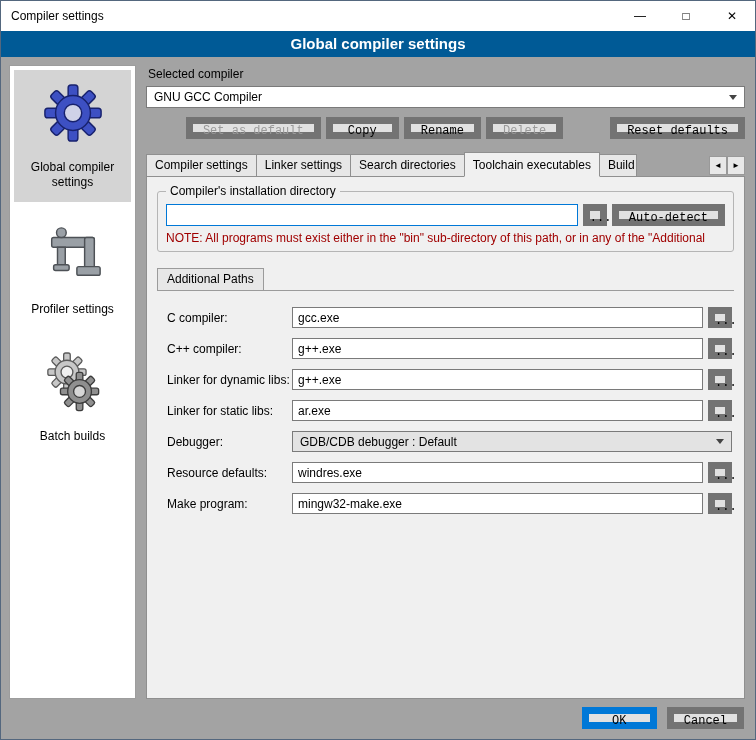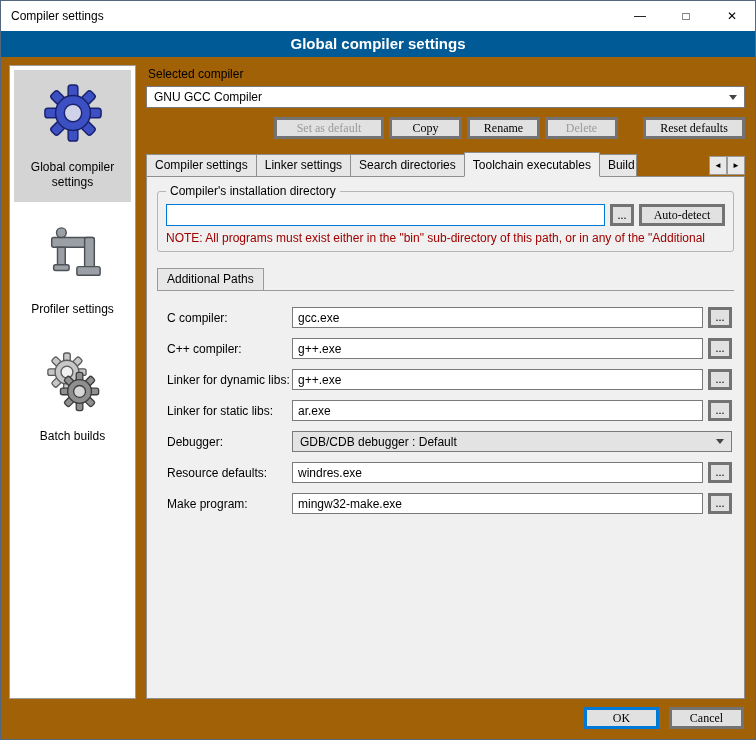--- a/index.html
+++ b/index.html
@@ -7,21 +7,21 @@
   body {
     font-family: "Liberation Sans", "DejaVu Sans", sans-serif;
     font-size: 12px;
     color: #000;
     overflow: hidden;
     background: #f0f0f0;
   }
   .window {
     width: 756px; height: 740px;
     border: 1px solid #54677e;
-    background: #a16207;
+    background: #a3a3a3;
     display: flex; flex-direction: column;
   }
   
   .titlebar { flex: 0 0 30px; background: #fff; display: flex; align-items: center; }
   .titlebar .title { padding-left: 10px; font-size: 12px; }
   .win-controls { margin-left: auto; display: flex; height: 100%; }
   .win-btn { width: 46px; display: flex; align-items: center; justify-content: center; font-size: 12px; cursor: default; }
   
   .header {
     flex: 0 0 26px; background: #005a96; color: #fff;
@@ -47,28 +47,28 @@
   .combobox {
     height: 22px; border: 1px solid #7a7a7a; background: #fff;
     display: flex; align-items: center; padding: 0 7px; width: 100%;
   }
   .cb-arrow {
     margin-left: auto; width: 0; height: 0;
     border-left: 4px solid transparent; border-right: 4px solid transparent;
     border-top: 5px solid #444;
   }
   .btn {
-    height: 22px; background: #e1e1e1; border: 3px solid #737373;
-    font-family: Liberation Serif, serif; font-size: 12px; padding: 0 10px; cursor: default;
+    height: 22px; background: #e1e1e1; border: 7px solid #737373;
+    font-family: Liberation Mono, monospace; font-size: 12px; padding: 0 10px; cursor: default;
   }
   .btn:disabled { color: #9a9a9a; }
   .btnrow { display: flex; gap: 5px; margin-top: 9px; justify-content: flex-end; align-items: center; }
   .btnrow .b-setdefault { min-width: 110px; }
   .btnrow .b-mid { min-width: 73px; }
-  .btnrow .b-reset { min-width: 102px; margin-left: 20px; }
+  .btnrow .b-reset { min-width: 102px; margin-left: 42px; }
   
   .tabs { display: flex; align-items: flex-end; margin-top: 13px; position: relative; z-index: 2; }
   .tab {
     padding: 3px 8px 4px; border: 1px solid #8f8f8f; border-bottom: none;
     background: #e7e7e7; white-space: nowrap; margin-right: -1px; line-height: 14px;
   }
   .tab.active { background: #f0f0f0; padding-top: 5px; margin-bottom: -1px; border-bottom: 1px solid #f0f0f0; }
   .tab.clipped { max-width: 38px; overflow: hidden; }
   .tab-scroll {
     width: 18px; height: 19px; border: 1px solid #999; background: #e8e8e8;

